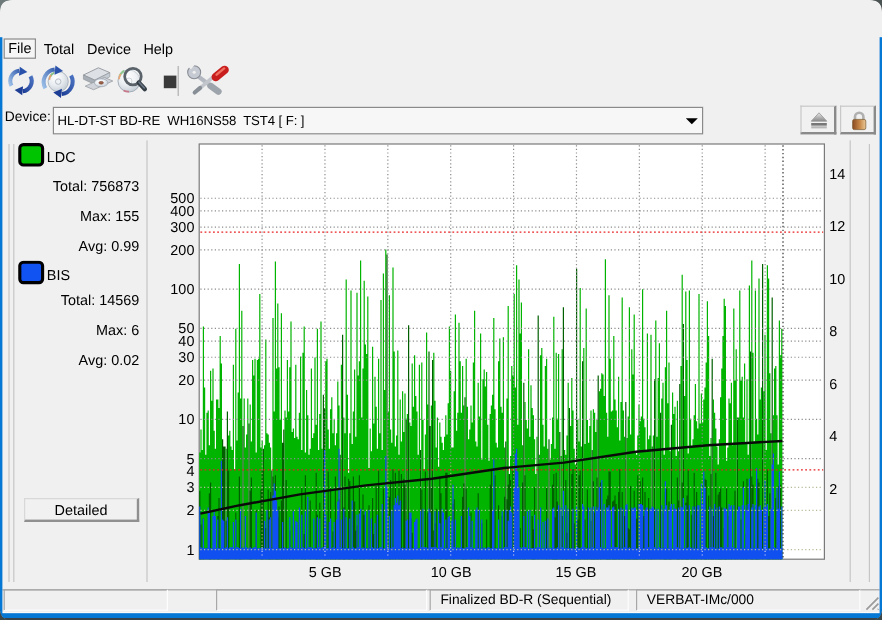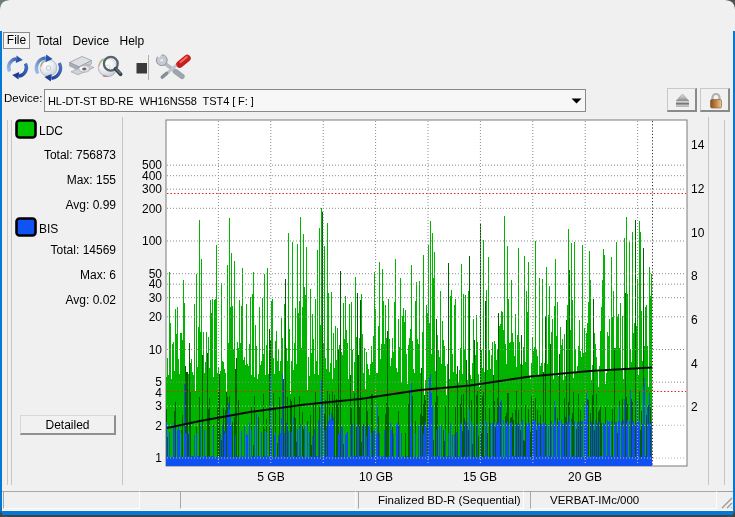--- a/index.html
+++ b/index.html
@@ -14,21 +14,21 @@
 #combo{left:44px;top:6px;width:542px;height:23px;background:#f7f7f7;border:1px solid #8a8a8a}
 #combotext{left:3px;top:4.5px;font-size:11px;letter-spacing:-0.08px;white-space:pre}
 .btn3d{background:#f1f1f1;border-top:1px solid #c8c8c8;border-left:1px solid #c8c8c8;border-right:2px solid #8a8a8a;border-bottom:2px solid #8a8a8a}
 #central{left:0;top:115px;width:735px;height:374px;background:#f0f0f0}
 .vline{position:absolute;width:1px;background:#c6c6c6}
 .statlbl{position:absolute;font-size:12px;white-space:nowrap}
 .ralign{text-align:left;right:0}
 #detailed{left:20px;top:300px;width:96px;height:20px;font-size:12px;text-align:center;line-height:18px;background:#f1f1f1;border-top:1px solid #d8d8d8;border-left:1px solid #d8d8d8;border-right:2px solid #909090;border-bottom:2px solid #909090}
 #timebox{left:15px;top:330px;width:102px;height:35px;border:1px solid #b4b4b4;border-radius:2px}
 #statusbar{left:0;top:489px;width:735px;height:22px;background:#f0f0f0}
-.spanel{position:absolute;top:2px;height:18px;border:1px solid #a8a8a8;border-bottom-color:#fdfdfd;border-right-color:#fdfdfd;font-size:11.5px;line-height:17px;padding-left:19px;white-space:nowrap}
+.spanel{position:absolute;top:2px;height:18px;border:1px solid #a8a8a8;border-bottom-color:#fdfdfd;border-right-color:#fdfdfd;font-size:11.5px;line-height:17px;padding-left:8px;white-space:nowrap}
 </style></head><body>
 <div id="win">
  <div class="abs" id="menubar">
    <div class="mi" style="left:3px;top:0.5px;width:27px;height:17px;border:1px solid #8a8a8a;background:#f5f5f5;text-align:center;line-height:15px">File</div>
    <div class="mi" style="left:36.5px">Total</div>
    <div class="mi" style="left:72.5px">Device</div>
    <div class="mi" style="left:119.5px">Help</div>
  </div>
  <div class="abs" id="toolbar">
       <svg class="abs" style="left:0;top:0" width="735" height="33" viewBox="0 0 735 33">

